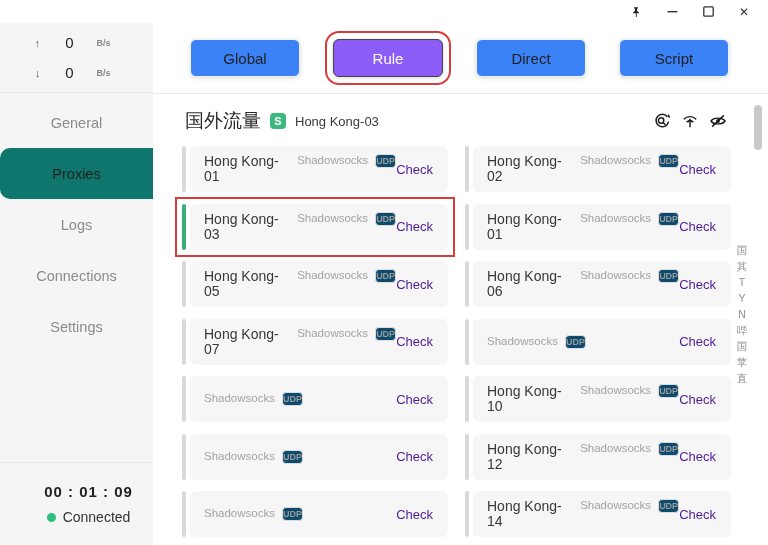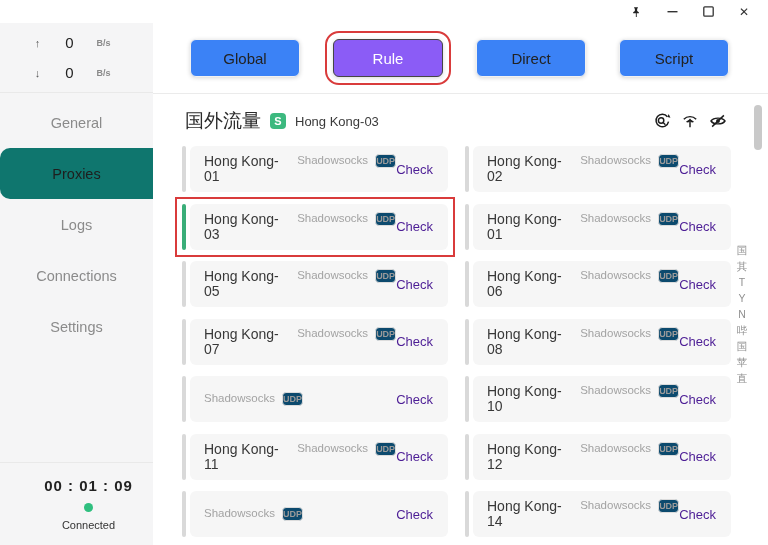--- a/index.html
+++ b/index.html
@@ -26,21 +26,21 @@
 
   .nav { padding-top:4px; }
   .nav-item { height:51px; display:flex; align-items:center; justify-content:center;
     font-size:14.5px; color:#8b8b8b; cursor:pointer; }
   .nav-item.active { background:#0f766e; color:#1e1e1e; border-radius:10px 0 0 10px; }
 
   .side-footer { position:absolute; left:0; right:0; bottom:0; height:83px;
     border-top:1px solid #e9e9e9; display:flex; flex-direction:column; align-items:center;
     justify-content:center; gap:9px;padding-left:24px; }
   .timer { font-size:15px; font-weight:bold; color:#222; letter-spacing:1px; }
-  .connected { display:flex; align-items:center; gap:7px; font-size:11px; color:#333;flex-direction:column; }
+  .connected { display:flex; align-items:center; gap:7px; font-size:14px; color:#333; }
   .dot { width:9px; height:9px; border-radius:50%; background:#2fbf7f; }
 
   
   .main { position:absolute; left:153px; top:23px; width:615px; height:522px; background:#fff; }
 
   .modes { position:absolute; left:37px; top:16px; display:flex; gap:33px; }
   .mode-btn { width:110px; height:38px; background:#3b82f6; border:1px solid #f1f1f1; border-radius:6px;
     box-shadow:0 1px 4px rgba(0,0,0,.16); font-size:15px; color:#222; display:flex;
     align-items:center; justify-content:center; cursor:pointer; }
   .mode-btn.active { background:#8b5cf6; color:#fff; border-color:#454545; }
@@ -267,21 +267,20 @@
           <span class="card-tag">UDP</span>
         </div>
       </div>
       <span class="card-check">Check</span>
     </div>
   </article>
         <article class="card">
     <div class="card-bar"></div>
     <div class="card-body">
       <div class="card-info">
-        <div class="card-title">Hong Kong-08</div>
         <div class="card-sub">
           <span class="card-proto">Shadowsocks</span>
           <span class="card-tag">UDP</span>
         </div>
       </div>
       <span class="card-check">Check</span>
     </div>
   </article>
         <article class="card">
     <div class="card-bar"></div>
@@ -305,21 +304,20 @@
           <span class="card-tag">UDP</span>
         </div>
       </div>
       <span class="card-check">Check</span>
     </div>
   </article>
         <article class="card">
     <div class="card-bar"></div>
     <div class="card-body">
       <div class="card-info">
-        <div class="card-title">Hong Kong-11</div>
         <div class="card-sub">
           <span class="card-proto">Shadowsocks</span>
           <span class="card-tag">UDP</span>
         </div>
       </div>
       <span class="card-check">Check</span>
     </div>
   </article>
         <article class="card">
     <div class="card-bar"></div>

